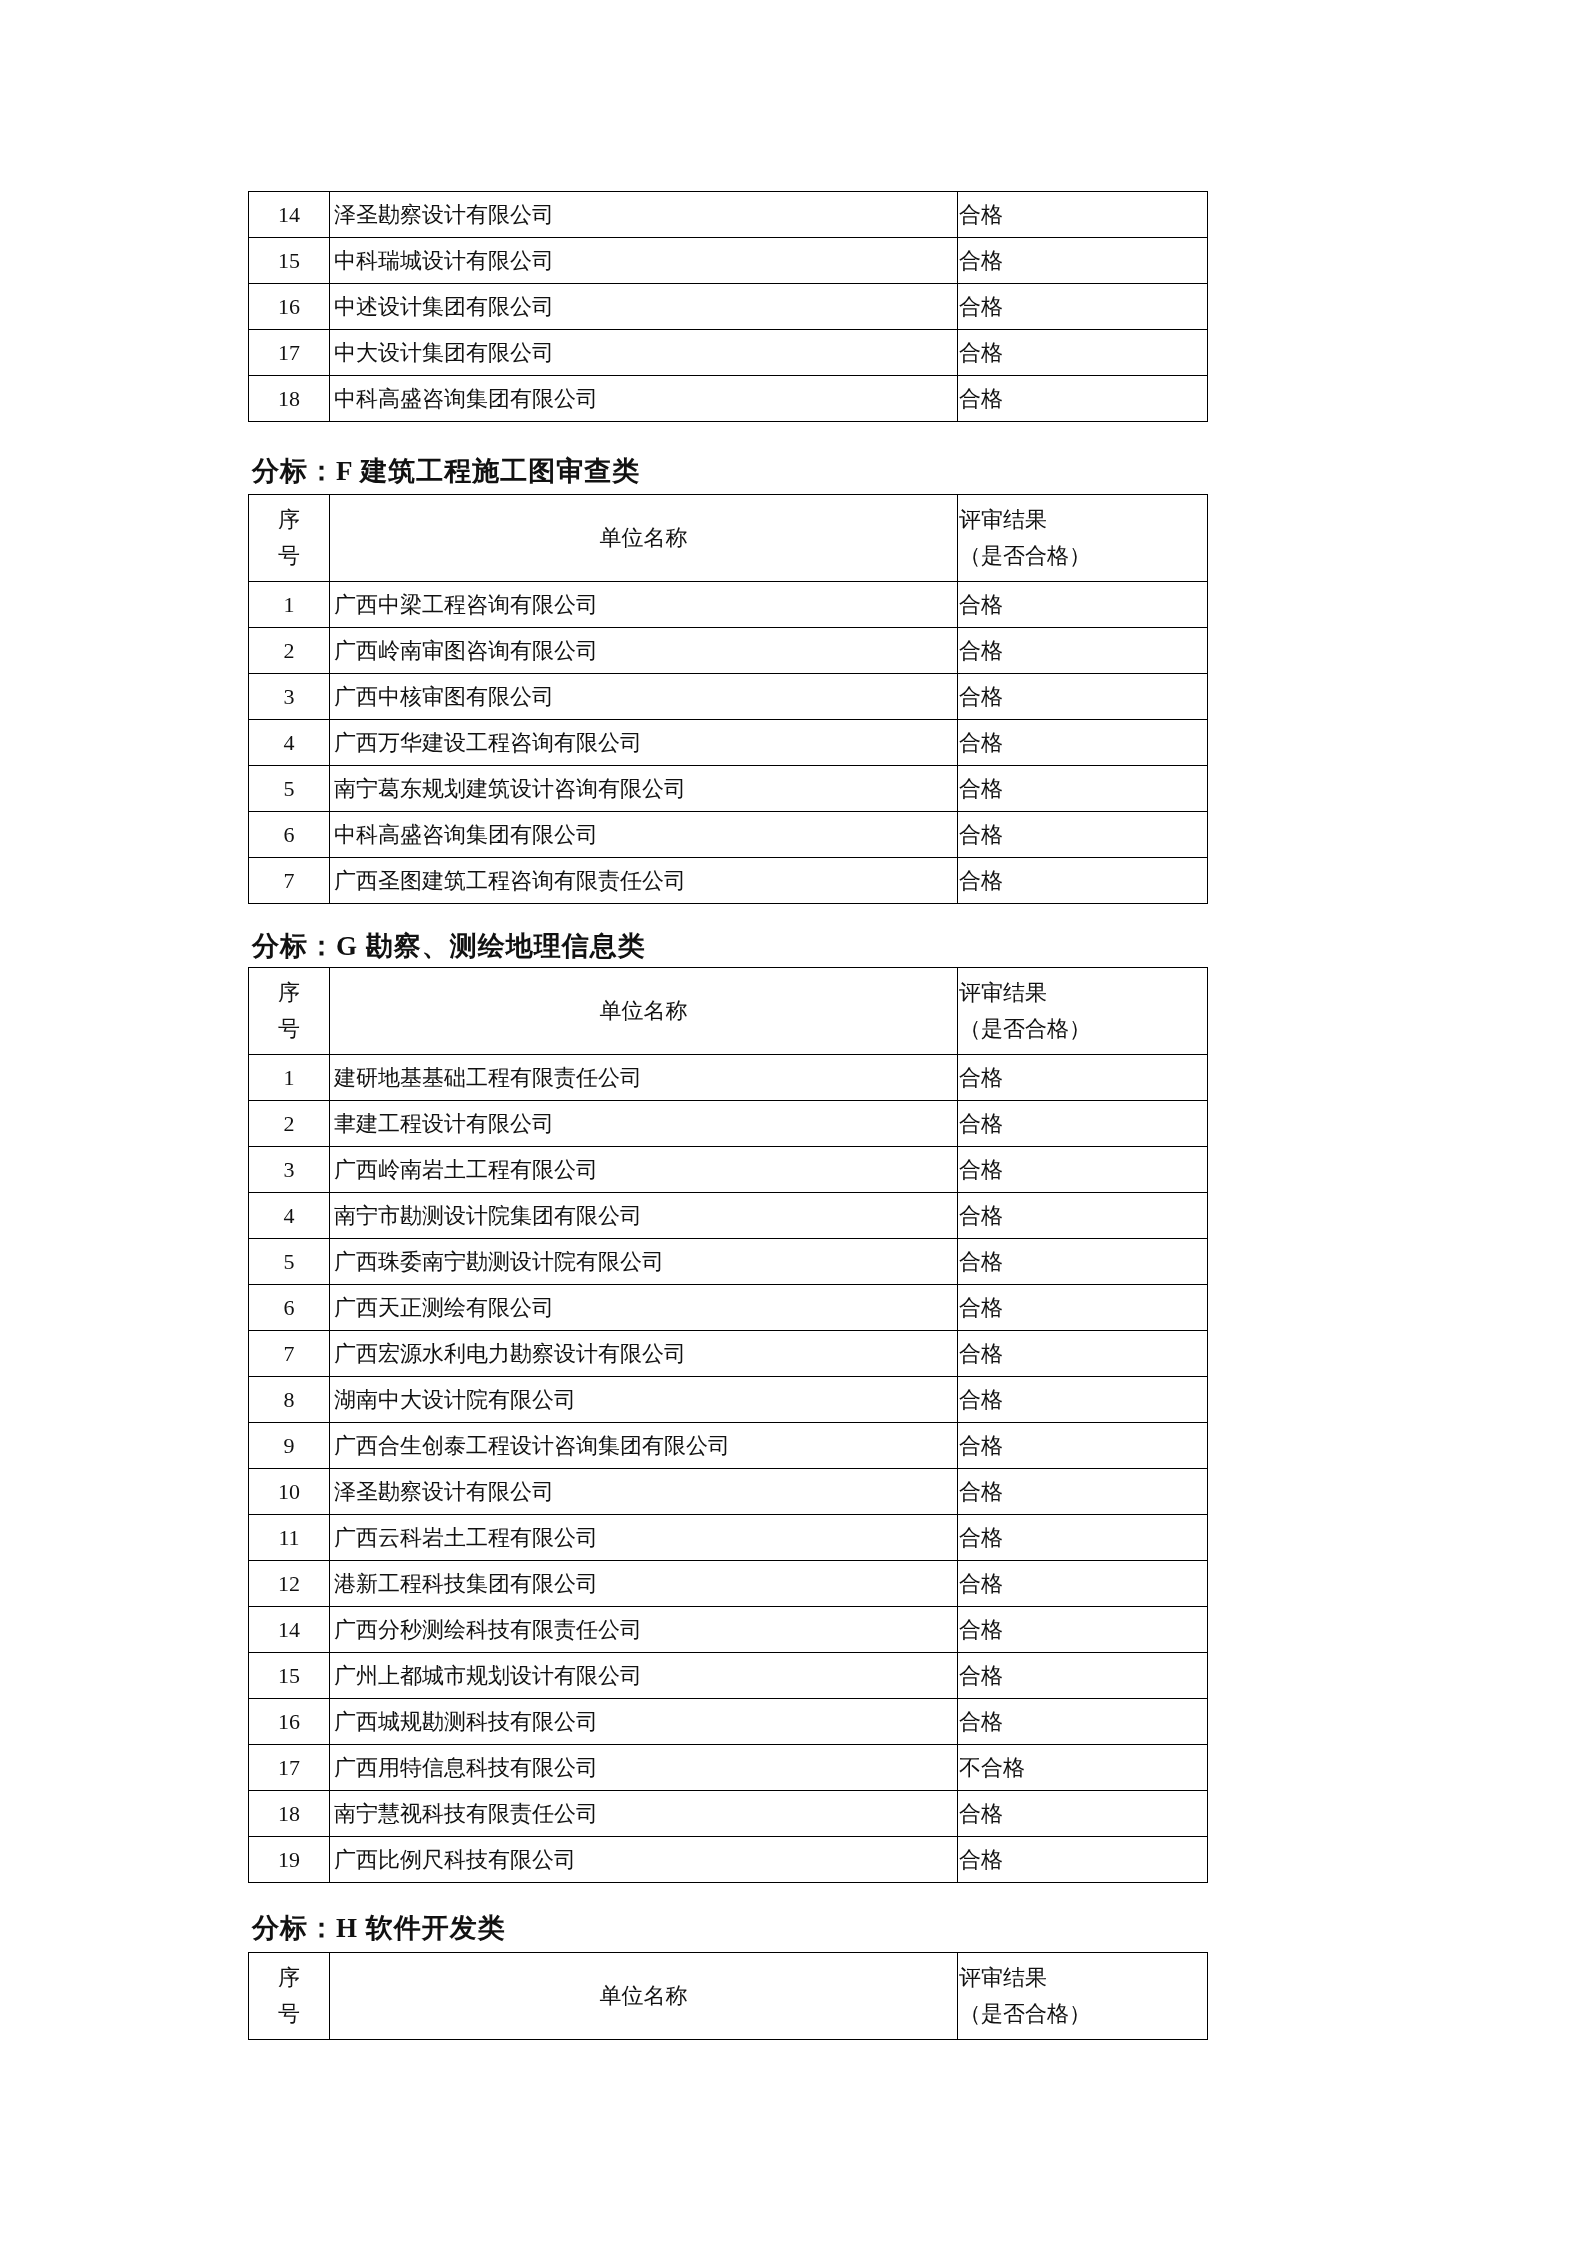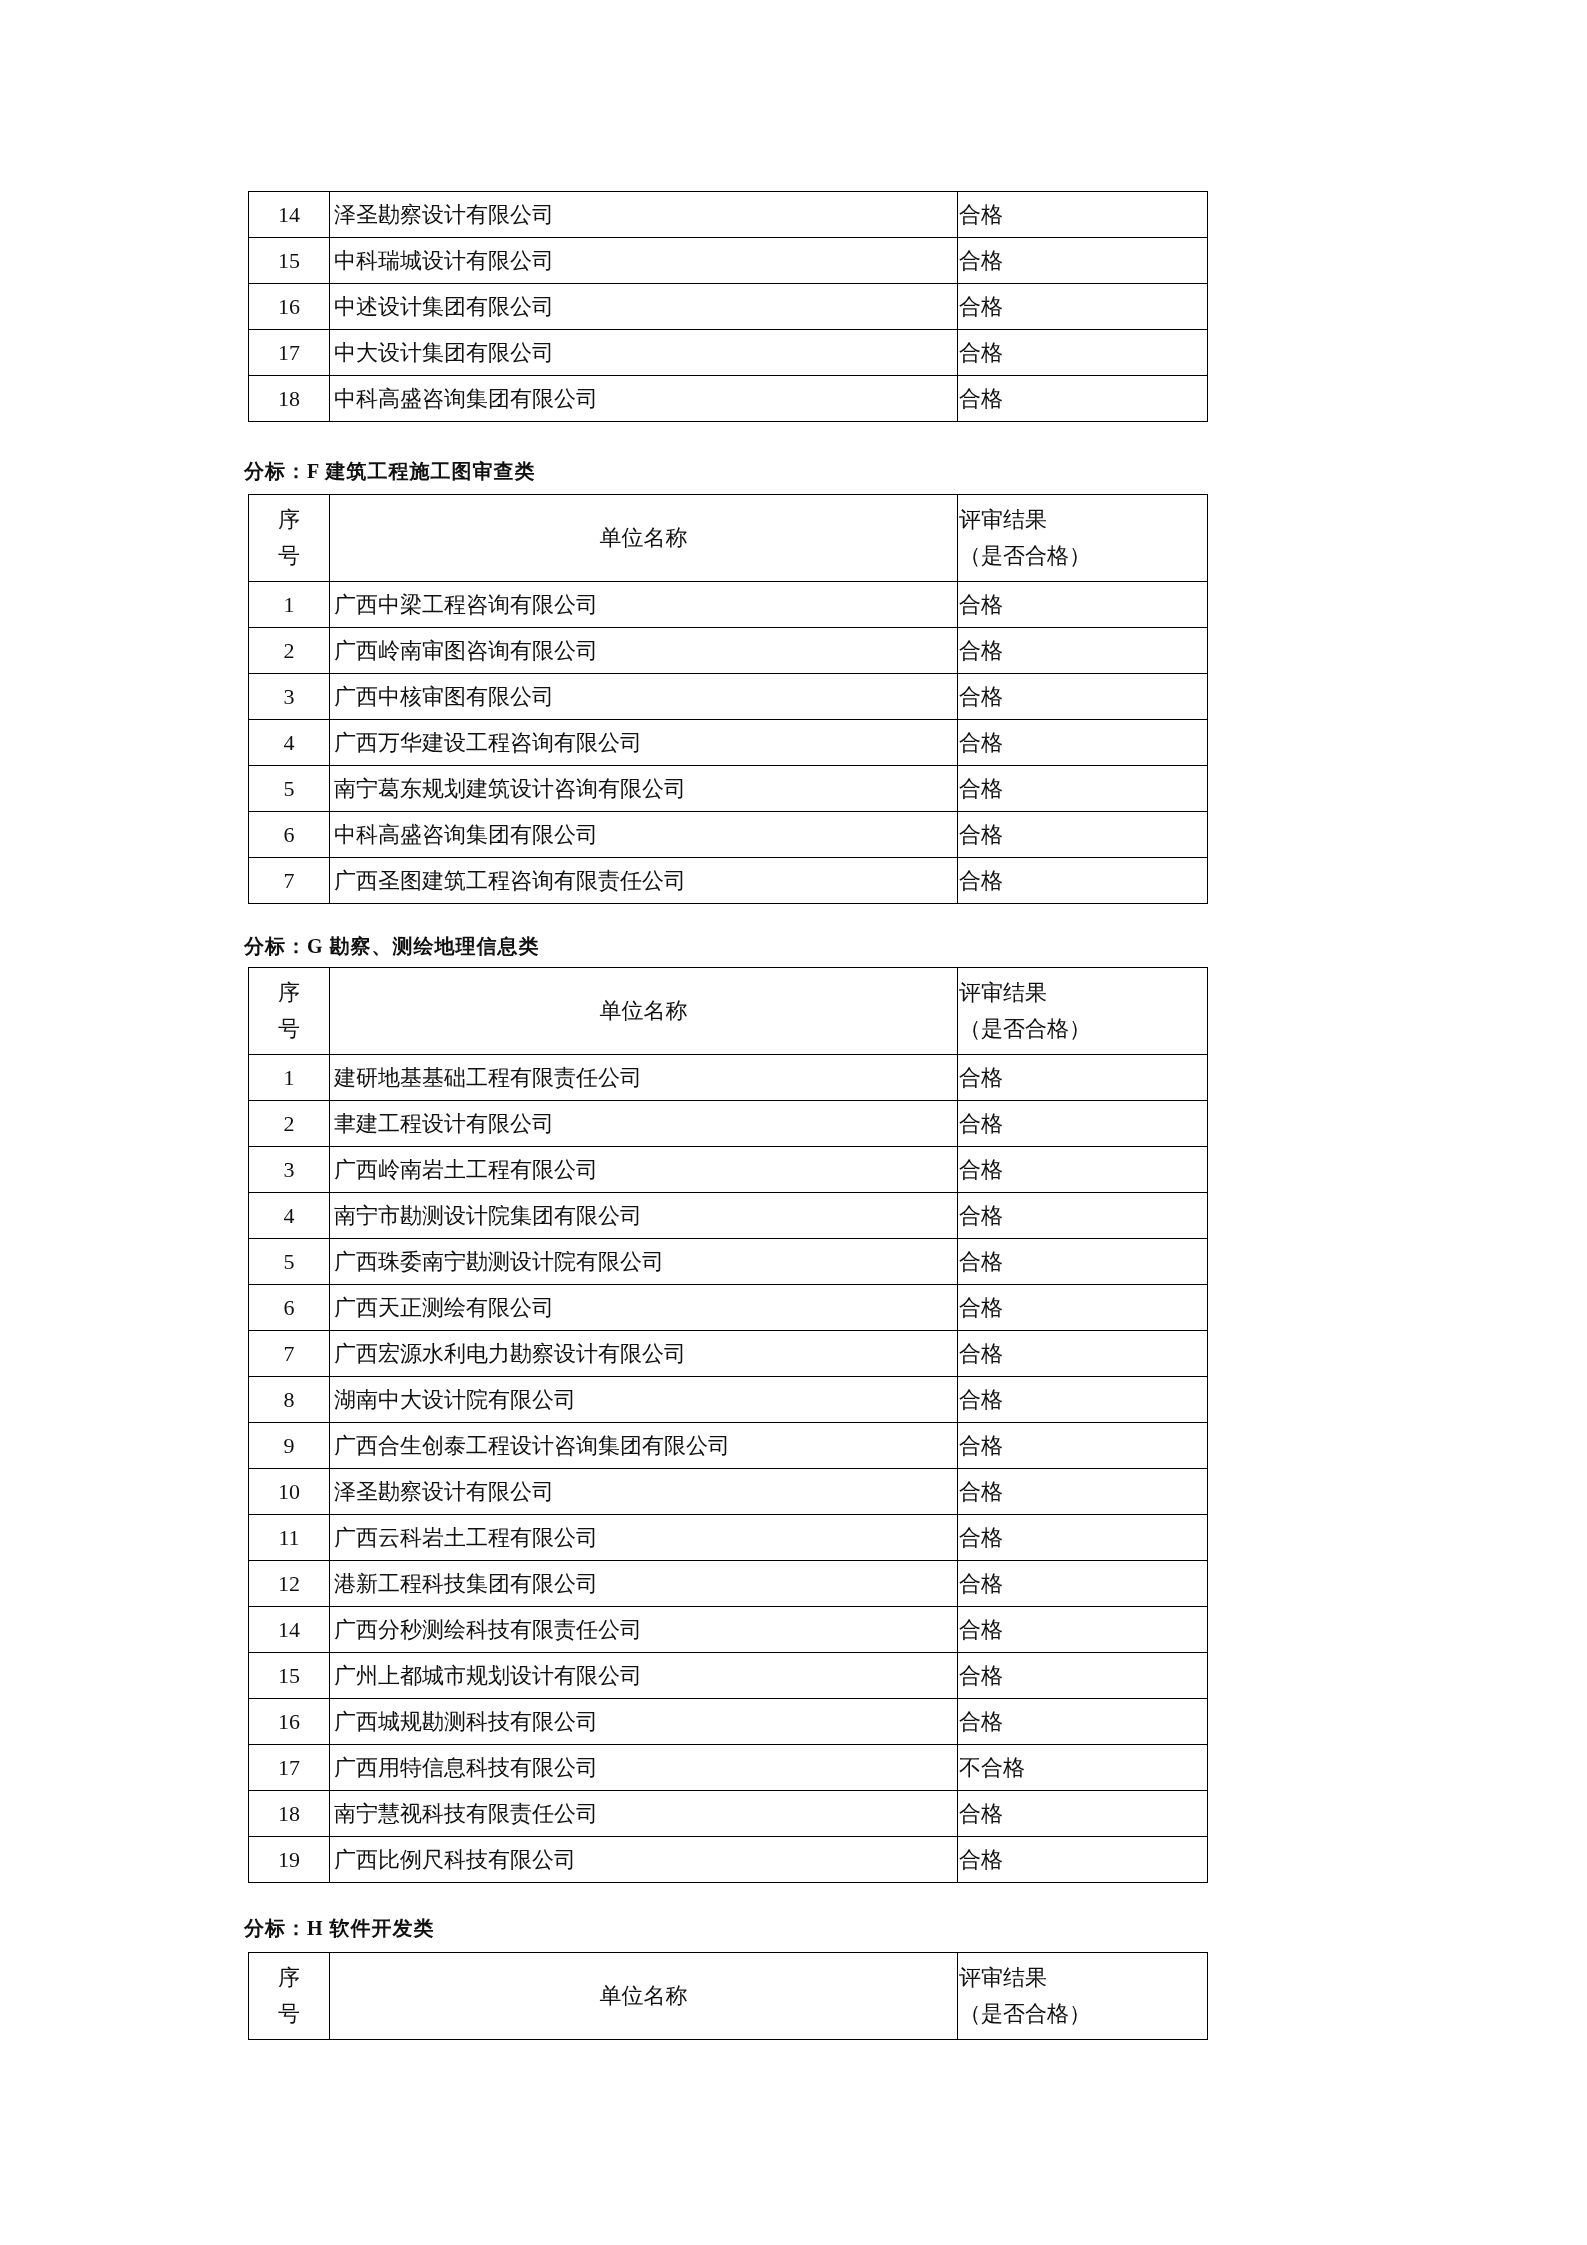--- a/index.html
+++ b/index.html
@@ -6,22 +6,22 @@
   .page{
     position:relative;
     width:1587px;height:2245px;
     background:#ffffff;
     font-family:"Liberation Serif","DejaVu Serif",serif;
     color:#111111;
     overflow:hidden;
   }
   .sec-title{
     position:absolute;
-    left:244px;
-    font-size:20px;
+    left:252px;
+    font-size:27px;
     font-weight:bold;
     line-height:36px;
     white-space:pre;
     letter-spacing:1px;
   }
   table.doc-table{
     position:absolute;
     left:227px;
     width:960px;
     border-collapse:collapse;

